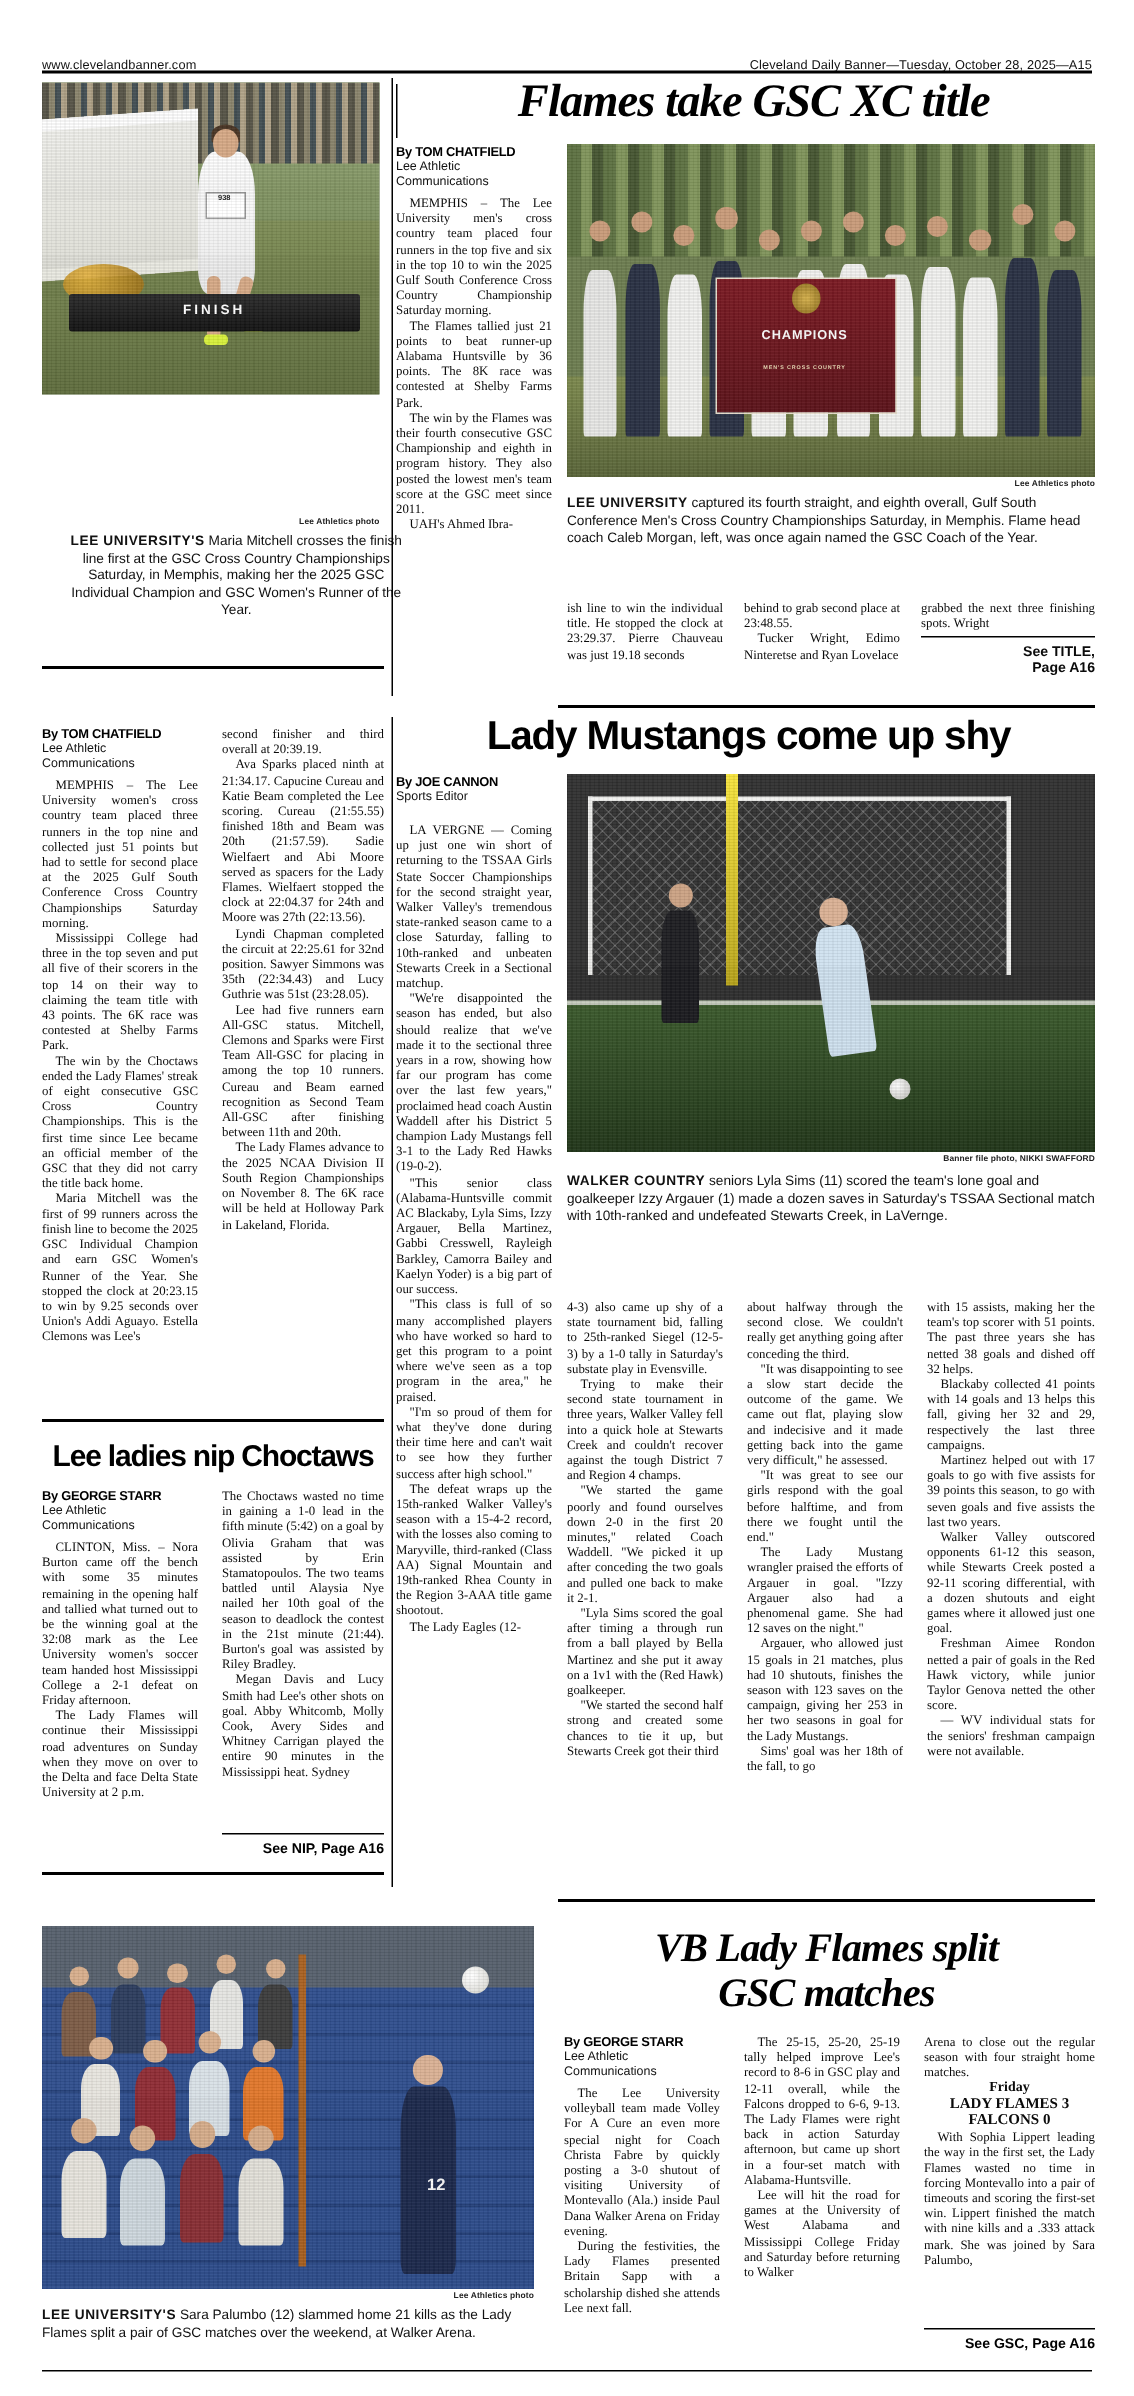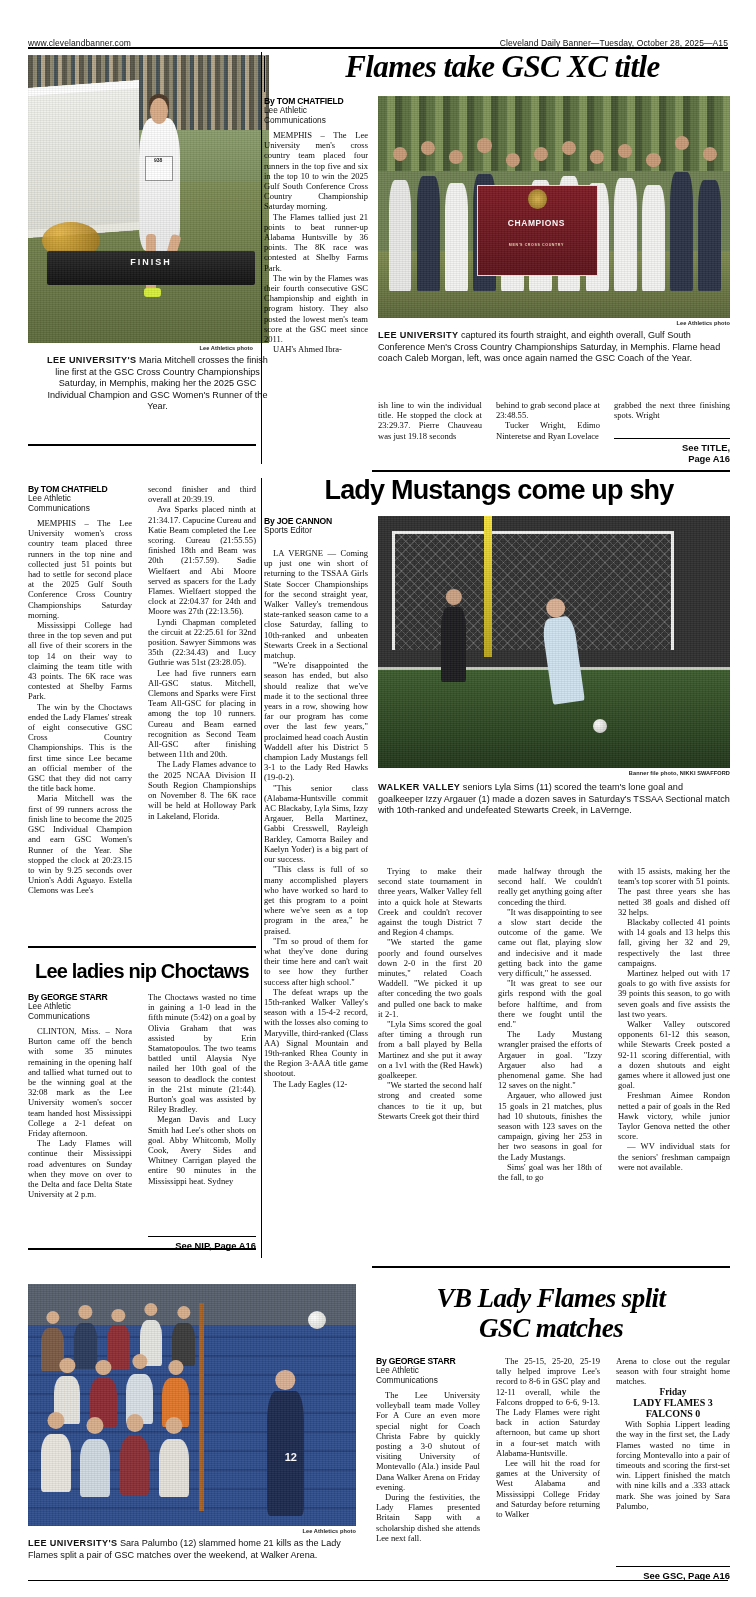--- a/index.html
+++ b/index.html
@@ -17,21 +17,21 @@
   .col{position:absolute;}
   .bodytext{font-family:"Liberation Serif",serif;font-size:8.55px;line-height:10.2px;
     text-align:justify;color:#0b0b0b;hyphens:auto;-webkit-hyphens:auto;}
   .bodytext p{margin:0;text-indent:9px;}
   .bodytext p.noind{text-indent:0;}
   .byline{font-family:"Liberation Sans",sans-serif;font-weight:bold;font-size:8.6px;
     letter-spacing:-.2px;margin:0 0 0 0;line-height:10px;}
   .bytitle{font-family:"Liberation Sans",sans-serif;font-size:8.3px;line-height:9.6px;margin:0;color:#111;}
   .jump{font-family:"Liberation Sans",sans-serif;font-weight:bold;font-size:9.4px;
     text-align:right;line-height:11px;}
-  .jumpbox{border-top:1.4px solid #000;padding-top:3px;margin-top:18px;}
+  .jumpbox{border-top:1.4px solid #000;padding-top:3px;margin-top:4px;}
   .photocredit{font-family:"Liberation Sans",sans-serif;font-weight:bold;font-size:5.6px;
     text-align:right;color:#222;letter-spacing:.1px;}
   .caption{font-family:"Liberation Sans",sans-serif;font-size:9.1px;line-height:11.6px;color:#111;}
   .caption b{font-weight:bold;letter-spacing:.4px;}
 
   
   .hl-serif{font-family:"Liberation Serif",serif;font-weight:bold;font-style:italic;
     letter-spacing:-.6px;line-height:.96;}
   .hl-sans{font-family:"Liberation Sans",sans-serif;font-weight:bold;
     letter-spacing:-.8px;line-height:.95;}
@@ -137,21 +137,21 @@
 <body>
 
 <div class="page">
 
   <div class="masthead">
     <span>www.clevelandbanner.com</span>
     <span>Cleveland Daily Banner—Tuesday, October 28, 2025—A15</span>
   </div>
   <div class="rule-top"></div>
 
-  <div class="photo" id="photo-runner" style="left:28px;top:55px;width:225px;height:288px;padding-left:16px;">
+  <div class="photo" id="photo-runner" style="left:28px;top:55px;width:225px;height:208px;">
     <div class="sky"></div>
       <div class="ground"></div>
     <div class="crowd"></div>
     <div class="fence"></div>
     <div class="bunting"></div>
     <div class="body"></div>
     <div class="hair"></div>
       <div class="head"></div>
     <div class="bib"></div>
     <div class="bibnum">938</div>
@@ -317,31 +317,32 @@
         <span class="ph"></span>
       </div>
     <div class="player">
         <span class="ph"></span>
       </div>
     <div class="ball"></div>
     <div class="noise"></div>
   </div>
   <div style="position:absolute;left:378px;top:770px;width:352px;" class="photocredit">Banner file photo, NIKKI SWAFFORD</div>
   <div style="position:absolute;left:378px;top:782px;width:352px;" class="caption">
-    <b>WALKER VALLEY</b><span> seniors Lyla Sims (11) scored the team's lone goal and goalkeeper Izzy Argauer (1) made a dozen saves in Saturday's TSSAA Sectional match with 10th-ranked and undefeated Stewarts Creek, in LaVernge.</span>
+    <b>WALKER COUNTRY</b><span> seniors Lyla Sims (11) scored the team's lone goal and goalkeeper Izzy Argauer (1) made a dozen saves in Saturday's TSSAA Sectional match with 10th-ranked and undefeated Stewarts Creek, in LaVernge.</span>
   </div>
 
   <div class="col bodytext" style="left:378px;top:866px;width:104px;height:392px;overflow:hidden;">
+    <p class="noind">4-3) also came up shy of a state tournament bid, falling to 25th-ranked Siegel (12-5-3) by a 1-0 tally in Saturday's substate play in Evensville.</p>
     <p>Trying to make their second state tournament in three years, Walker Valley fell into a quick hole at Stewarts Creek and couldn't recover against the tough District 7 and Region 4 champs.</p>
     <p>"We started the game poorly and found ourselves down 2-0 in the first 20 minutes," related Coach Waddell. "We picked it up after conceding the two goals and pulled one back to make it 2-1.</p>
     <p>"Lyla Sims scored the goal after timing a through run from a ball played by Bella Martinez and she put it away on a 1v1 with the (Red Hawk) goalkeeper.</p>
     <p>"We started the second half strong and created some chances to tie it up, but Stewarts Creek got their third</p>
   </div>
   <div class="col bodytext" style="left:498px;top:866px;width:104px;height:392px;overflow:hidden;">
-    <p class="noind">made halfway through the second half. We couldn't really get anything going after conceding the third.</p>
+    <p class="noind">about halfway through the second close. We couldn't really get anything going after conceding the third.</p>
     <p>"It was disappointing to see a slow start decide the outcome of the game. We came out flat, playing slow and indecisive and it made getting back into the game very difficult," he assessed.</p>
     <p>"It was great to see our girls respond with the goal before halftime, and from there we fought until the end."</p>
     <p>The Lady Mustang wrangler praised the efforts of Argauer in goal. "Izzy Argauer also had a phenomenal game. She had 12 saves on the night."</p>
     <p>Argauer, who allowed just 15 goals in 21 matches, plus had 10 shutouts, finishes the season with 123 saves on the campaign, giving her 253 in her two seasons in goal for the Lady Mustangs.</p>
     <p>Sims' goal was her 18th of the fall, to go</p>
   </div>
   <div class="col bodytext" style="left:618px;top:866px;width:112px;height:392px;overflow:hidden;">
     <p class="noind">with 15 assists, making her the team's top scorer with 51 points. The past three years she has netted 38 goals and dished off 32 helps.</p>
     <p>Blackaby collected 41 points with 14 goals and 13 helps this fall, giving her 32 and 29, respectively the last three campaigns.</p>
     <p>Martinez helped out with 17 goals to go with five assists for 39 points this season, to go with seven goals and five assists the last two years.</p>

